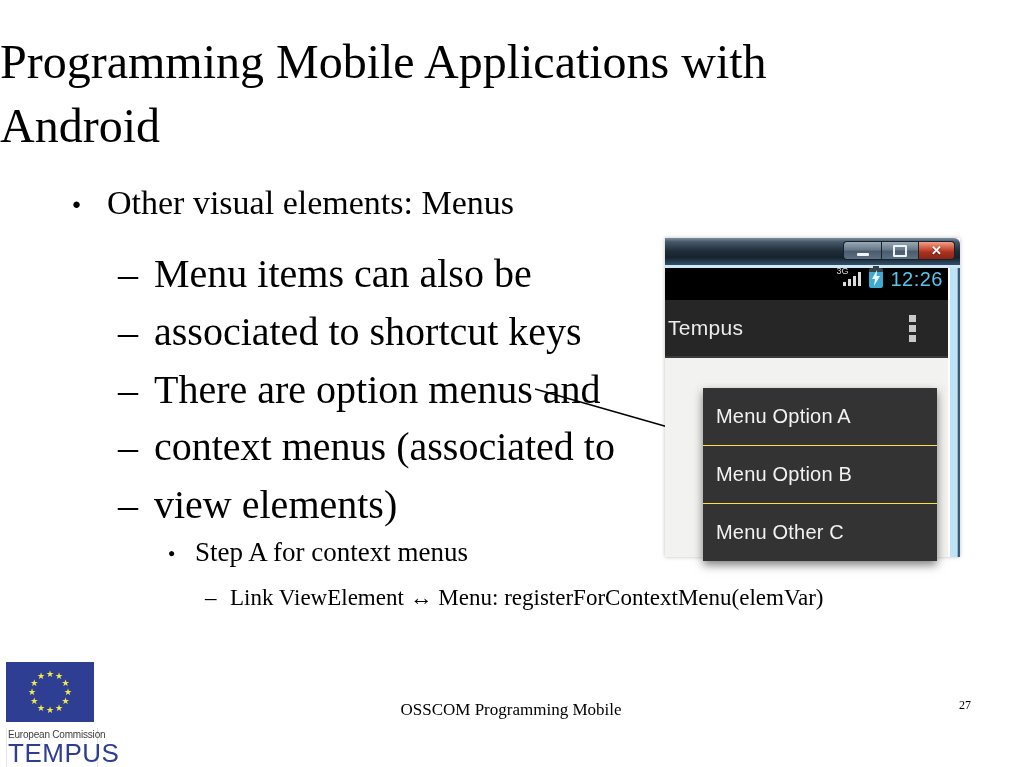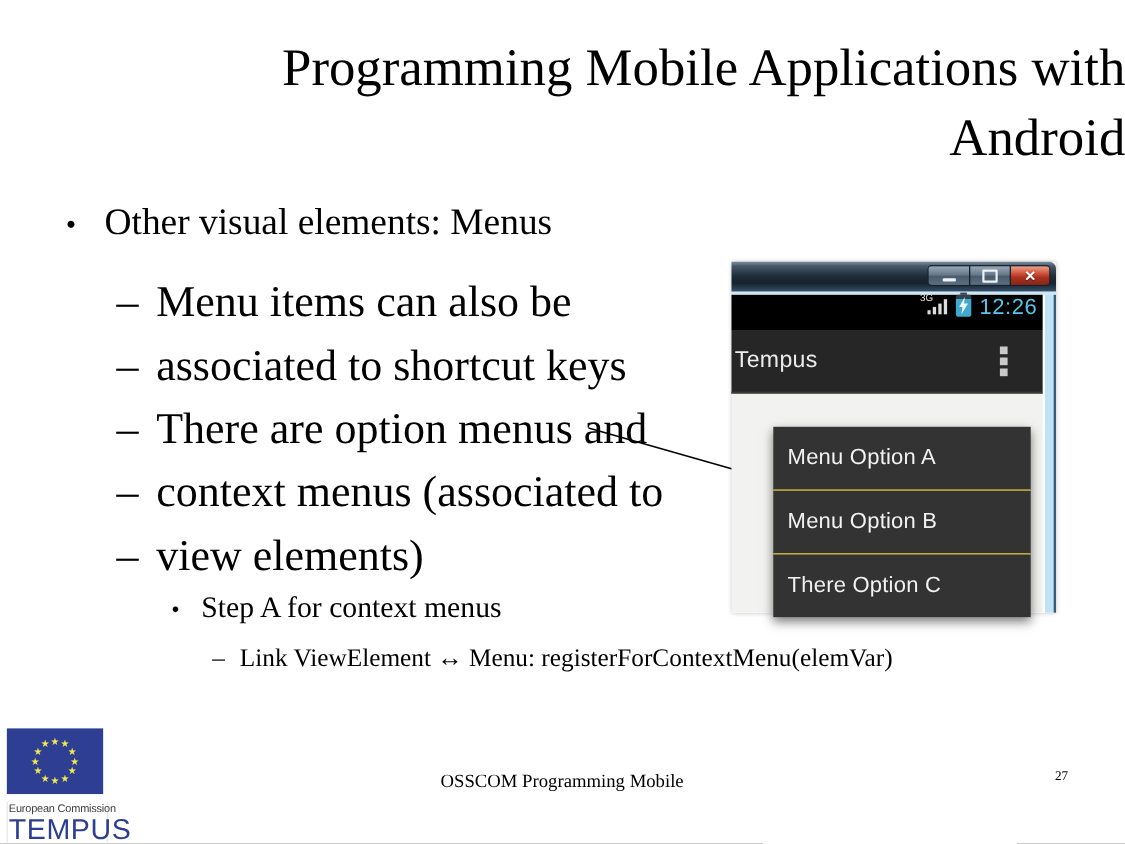--- a/index.html
+++ b/index.html
@@ -1,24 +1,24 @@
 <!DOCTYPE html>
 <html><head>
 <meta charset="utf-8">
 <style>
   html,body{margin:0;padding:0;background:#888;}
   .slide{position:relative;width:1023px;height:767px;background:#ffffff;overflow:hidden;
          font-family:"Liberation Serif",serif;color:#000;}
 
   
-  .title{position:absolute;top:30px;left:0;width:100%;text-align:right;
+  .title{position:absolute;top:30px;left:0;width:100%;text-align:left;
          font-size:48px;line-height:64px;font-weight:400;}
 
   
-  .row{position:absolute;white-space:nowrap;}
+  .row{position:absolute;white-space:nowrap;margin-left:12px;}
   .row .marker{display:inline-block;}
   .lv1{left:60px;top:184px;font-size:34px;}
   .lv1 .marker{width:35px;font-size:15px;transform:translateY(-5px);}
   .lv2{left:106px;font-size:40px;}
   .lv2 .marker{width:36px;}
   .lv3{left:156px;top:537px;font-size:27px;}
   .lv3 .marker{width:27px;font-size:12px;transform:translateY(-4px);}
   .lv4{left:193px;top:585px;font-size:23px;}
   .lv4 .marker{width:25px;}
 
@@ -167,21 +167,21 @@
               <span></span>
               <span></span>
           </div>
         </div>
         <div class="apparea"></div>
       </div>
       <div class="rightborder"></div>
       <div class="dropdown">
         <div class="menu-item">Menu Option A</div>
         <div class="menu-item">Menu Option B</div>
-        <div class="menu-item">There Option C</div>
+        <div class="menu-item">Menu Other C</div>
       </div>
     </div>
   </div>
 
   <div class="footer-center">
     <div>OSSCOM Programming Mobile</div>
   </div>
   <div class="page-num">27</div>
 
   <div class="logo">

